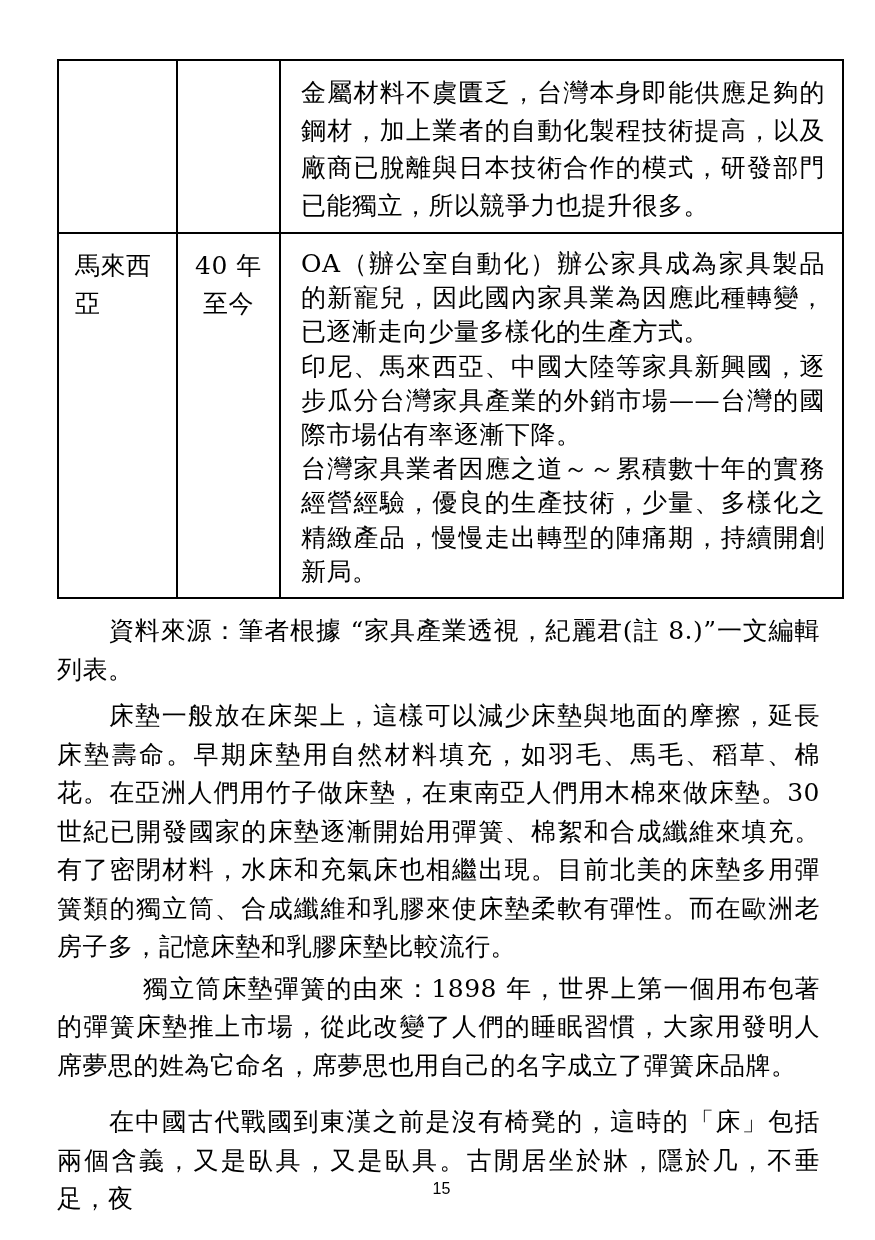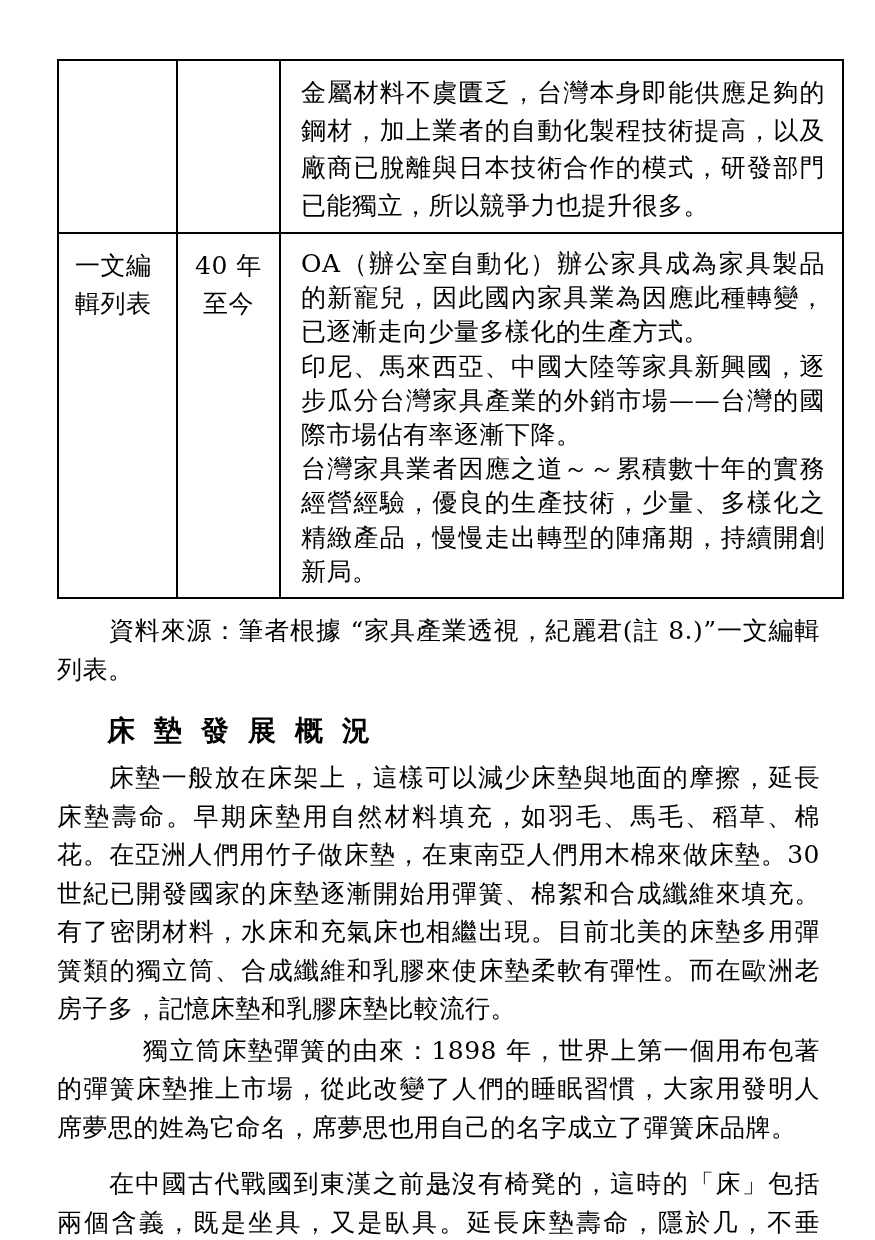--- a/index.html
+++ b/index.html
@@ -112,43 +112,42 @@
             <div class="cell-period-inner"></div>
           </td>
           <td class="col-desc">
             <div class="cell-desc-inner">
               <p>金屬材料不虞匱乏，台灣本身即能供應足夠的鋼材，加上業者的自動化製程技術提高，以及廠商已脫離與日本技術合作的模式，研發部門已能獨立，所以競爭力也提升很多。</p>
             </div>
           </td>
         </tr>
         <tr class="row-main">
           <td class="col-phase">
-            <div class="cell-phase-inner">一文編輯列表</div>
+            <div class="cell-phase-inner">馬來西亞</div>
           </td>
           <td class="col-period">
             <div class="cell-period-inner">40 年
 至今</div>
           </td>
           <td class="col-desc">
             <div class="cell-desc-inner">
               <p>OA（辦公室自動化）辦公家具成為家具製品的新寵兒，因此國內家具業為因應此種轉變，已逐漸走向少量多樣化的生產方式。</p>
               <p>印尼、馬來西亞、中國大陸等家具新興國，逐步瓜分台灣家具產業的外銷市場——台灣的國際市場佔有率逐漸下降。</p>
               <p>台灣家具業者因應之道～～累積數十年的實務經營經驗，優良的生產技術，少量、多樣化之精緻產品，慢慢走出轉型的陣痛期，持續開創新局。</p>
             </div>
           </td>
         </tr>
       </tbody>
     </table>
 
     <p class="source-note">資料來源：筆者根據 “家具產業透視，紀麗君(註 8.)”一文編輯列表。</p>
 
-    <h2 class="section-heading">床墊發展概況</h2>
 
     <p class="body-para para-1">床墊一般放在床架上，這樣可以減少床墊與地面的摩擦，延長床墊壽命。早期床墊用自然材料填充，如羽毛、馬毛、稻草、棉花。在亞洲人們用竹子做床墊，在東南亞人們用木棉來做床墊。30 世紀已開發國家的床墊逐漸開始用彈簧、棉絮和合成纖維來填充。有了密閉材料，水床和充氣床也相繼出現。目前北美的床墊多用彈簧類的獨立筒、合成纖維和乳膠來使床墊柔軟有彈性。而在歐洲老房子多，記憶床墊和乳膠床墊比較流行。</p>
 
     <p class="body-para para-2">獨立筒床墊彈簧的由來：1898 年，世界上第一個用布包著的彈簧床墊推上市場，從此改變了人們的睡眠習慣，大家用發明人席夢思的姓為它命名，席夢思也用自己的名字成立了彈簧床品牌。</p>
 
-    <p class="body-para para-3">在中國古代戰國到東漢之前是沒有椅凳的，這時的「床」包括兩個含義，既是坐具，又是臥具。延長床墊壽命，隱於几，不垂足，夜</p>
+    <p class="body-para para-3">在中國古代戰國到東漢之前是沒有椅凳的，這時的「床」包括兩個含義，又是臥具，又是臥具。古閒居坐於牀，隱於几，不垂足，夜</p>
 
   </div>
 
   <div class="page-number">15</div>
 </div>
 
 </body></html>

